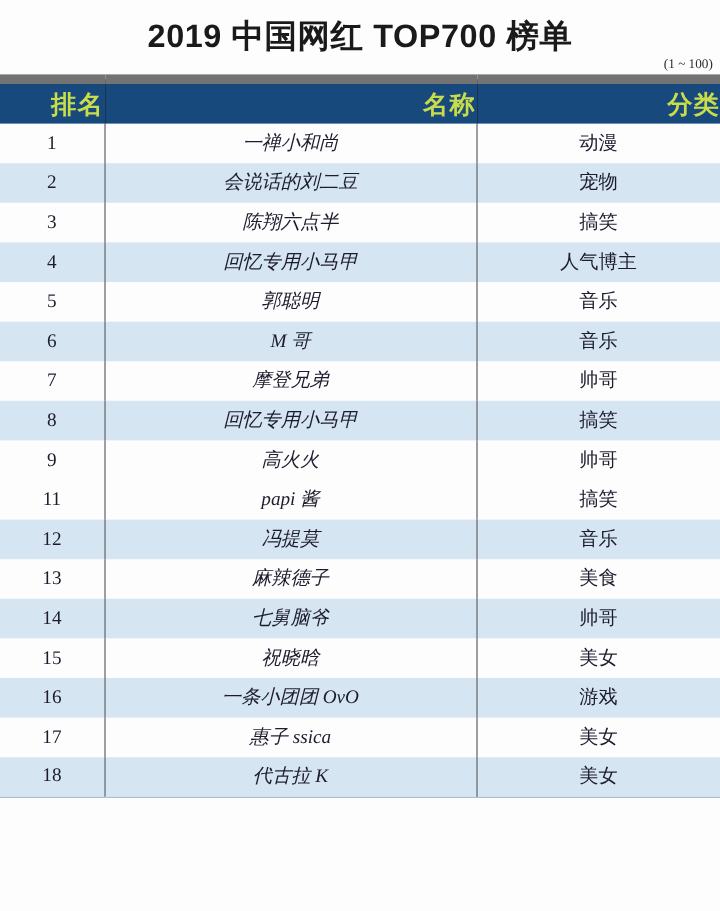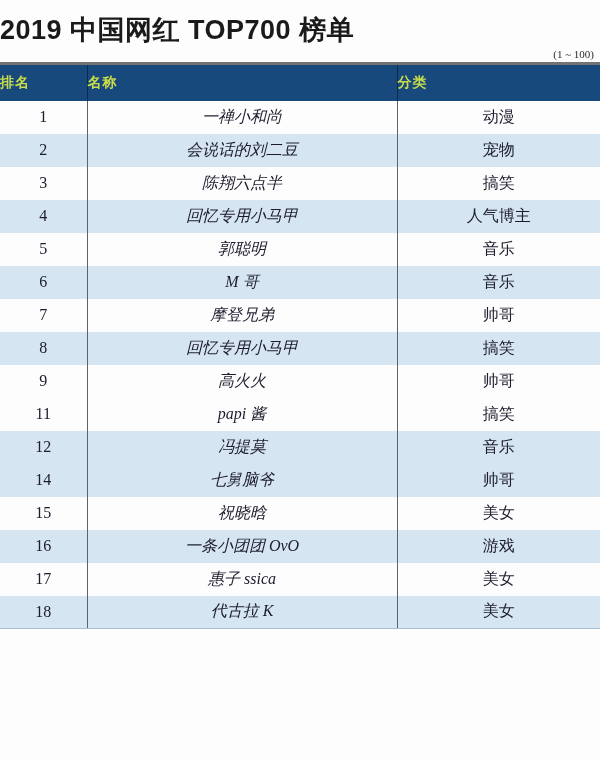--- a/index.html
+++ b/index.html
@@ -18,21 +18,21 @@
   }
   body {
     height: 759px;
     overflow: hidden;
   }
   .titlebar {
     height: 62px;
     position: relative;
   }
   .page-title {
-    text-align: left;
+    text-align: center;
     padding-top: 12px;
     font-family: "Liberation Sans", sans-serif;
     font-weight: bold;
     font-size: 27px;
     letter-spacing: 0.5px;
     color: var(--title-text);
   }
   .range-note {
     position: absolute;
     right: 6px;
@@ -47,25 +47,25 @@
     border-collapse: collapse;
     table-layout: fixed;
   }
   col.c-rank { width: 87px; }
   col.c-name { width: 310px; }
   col.c-cat  { width: 203px; }
   thead th {
     background: var(--header-bg);
     color: var(--header-text);
     height: 37px;
-    font-size: 14px;
+    font-size: 21px;
     font-weight: bold;
     font-family: "Liberation Sans", sans-serif;
-    border-top: 3px solid #737373;
-    text-align: left;
+    border-top: 8px solid #737373;
+    text-align: right;
     vertical-align: middle;
     letter-spacing: 1px;
   }
   thead th.h-name { border-left: 1px solid #0d2a4c; border-right: 1px solid #0d2a4c; }
   tbody td {
     height: 33px;
     text-align: center;
     vertical-align: middle;
     font-size: 16px;
     color: var(--cell-text);
@@ -148,20 +148,25 @@
       <tr>
         <td>11</td>
         <td>papi 酱</td>
         <td>搞笑</td>
       </tr>
       <tr class="alt">
         <td>12</td>
         <td>冯提莫</td>
         <td>音乐</td>
       </tr>
+      <tr>
+        <td>13</td>
+        <td>麻辣德子</td>
+        <td>美食</td>
+      </tr>
       <tr class="alt">
         <td>14</td>
         <td>七舅脑爷</td>
         <td>帅哥</td>
       </tr>
       <tr>
         <td>15</td>
         <td>祝晓晗</td>
         <td>美女</td>
       </tr>

